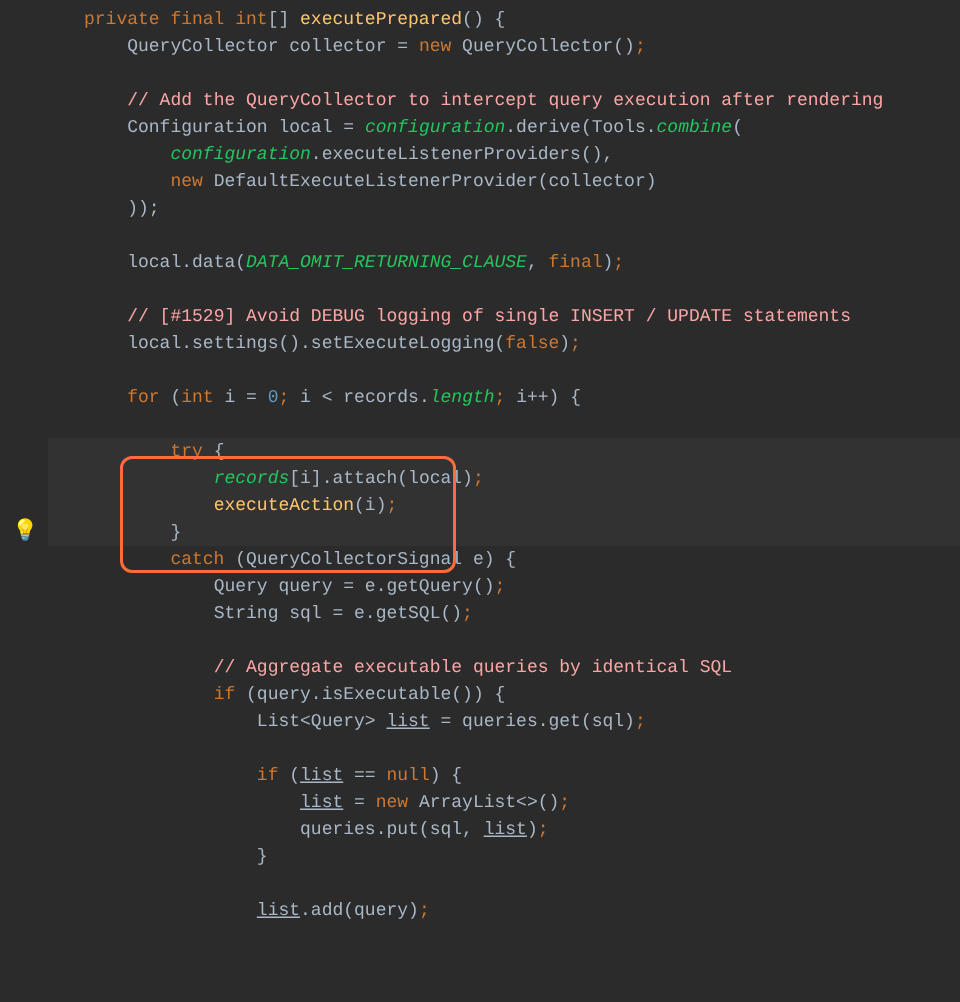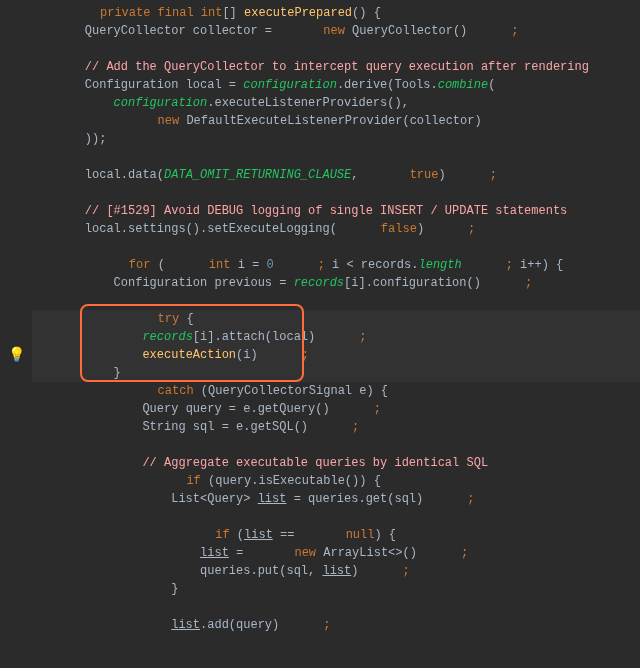--- a/index.html
+++ b/index.html
@@ -2,21 +2,21 @@
 <html><head>
 <meta charset="utf-8">
 <style>
   html,body{margin:0;padding:0;background:#2b2b2b;color:#a9b7c6;font-family:Menlo,Consolas,"Courier New",monospace;font-size:12px;line-height:18px;width:640px;}
   .editor{display:flex;width:640px;}
   .gutter{width:32px;flex:0 0 32px;background:#2b2b2b;position:relative;}
   .gutter .bulb{position:absolute;left:8px;top:0;color:#ffc66d;font-size:14px;}
   .codewrap{position:relative;flex:1;padding:4px 0 4px 0;}
   .line{white-space:pre;height:18px;padding-left:24px;}
   .hl{background:#323232;}
-  .kw{color:#cc7832;margin-left:44px;}
+  .kw{color:#cc7832;}
   .cmt{color:#fca5a5;}
   .meth{color:#ffc66d;text-align:center;}
   .num{color:#6897bb;}
   .stat{color:#22c55e;font-style:italic;}
   .pun{color:#a9b7c6;}
   .underline{text-decoration:underline;}
   .highlight-box{position:absolute;border:2px solid #ff6b3d;border-radius:8px;pointer-events:none;}
 </style>
 </head>
 <body>
@@ -30,27 +30,26 @@
 
     <div class="line"><span class="kw">private final int</span><span>[] </span><span class="meth">executePrepared</span><span>() {</span></div>
     <div class="line">    <span>QueryCollector collector = </span><span class="kw">new </span><span>QueryCollector()</span><span class="kw">;</span></div>
     <div class="line"></div>
     <div class="line">    <span class="cmt">// Add the QueryCollector to intercept query execution after rendering</span></div>
     <div class="line">    <span>Configuration local = </span><span class="stat">configuration</span><span>.derive(Tools.</span><span class="stat">combine</span><span>(</span></div>
     <div class="line">        <span class="stat">configuration</span><span>.executeListenerProviders()</span><span class="pun">,</span></div>
     <div class="line">        <span class="kw">new </span><span>DefaultExecuteListenerProvider(collector)</span></div>
     <div class="line">    <span>));</span></div>
     <div class="line"></div>
-    <div class="line">    <span>local.data(</span><span class="stat">DATA_OMIT_RETURNING_CLAUSE</span><span class="pun">, </span><span class="kw">true</span><span>)</span><span class="kw">;</span></div>
+    <div class="line">    <span>local.data(</span><span class="stat">DATA_OMIT_RETURNING_CLAUSE</span><span class="pun">, </span><span class="kw">final</span><span>)</span><span class="kw">;</span></div>
     <div class="line"></div>
     <div class="line">    <span class="cmt">// [#1529] Avoid DEBUG logging of single INSERT / UPDATE statements</span></div>
     <div class="line">    <span>local.settings().setExecuteLogging(</span><span class="kw">false</span><span>)</span><span class="kw">;</span></div>
     <div class="line"></div>
     <div class="line">    <span class="kw">for </span><span>(</span><span class="kw">int </span><span>i = </span><span class="num">0</span><span class="kw">; </span><span>i &lt; records.</span><span class="stat">length</span><span class="kw">; </span><span>i++) {</span></div>
-    <div class="line">        <span>Configuration previous = </span><span class="stat">records</span><span>[i].configuration()</span><span class="kw">;</span></div>
     <div class="line"></div>
     <div class="line hl">        <span class="kw">try </span><span>{</span></div>
     <div class="line hl">            <span class="stat">records</span><span>[i].attach(local)</span><span class="kw">;</span></div>
     <div class="line hl">            <span class="meth">executeAction</span><span>(i)</span><span class="kw">;</span></div>
     <div class="line hl">        <span>}</span></div>
     <div class="line">        <span class="kw">catch </span><span>(QueryCollectorSignal e) {</span></div>
     <div class="line">            <span>Query query = e.getQuery()</span><span class="kw">;</span></div>
     <div class="line">            <span>String sql = e.getSQL()</span><span class="kw">;</span></div>
     <div class="line"></div>
     <div class="line">            <span class="cmt">// Aggregate executable queries by identical SQL</span></div>

